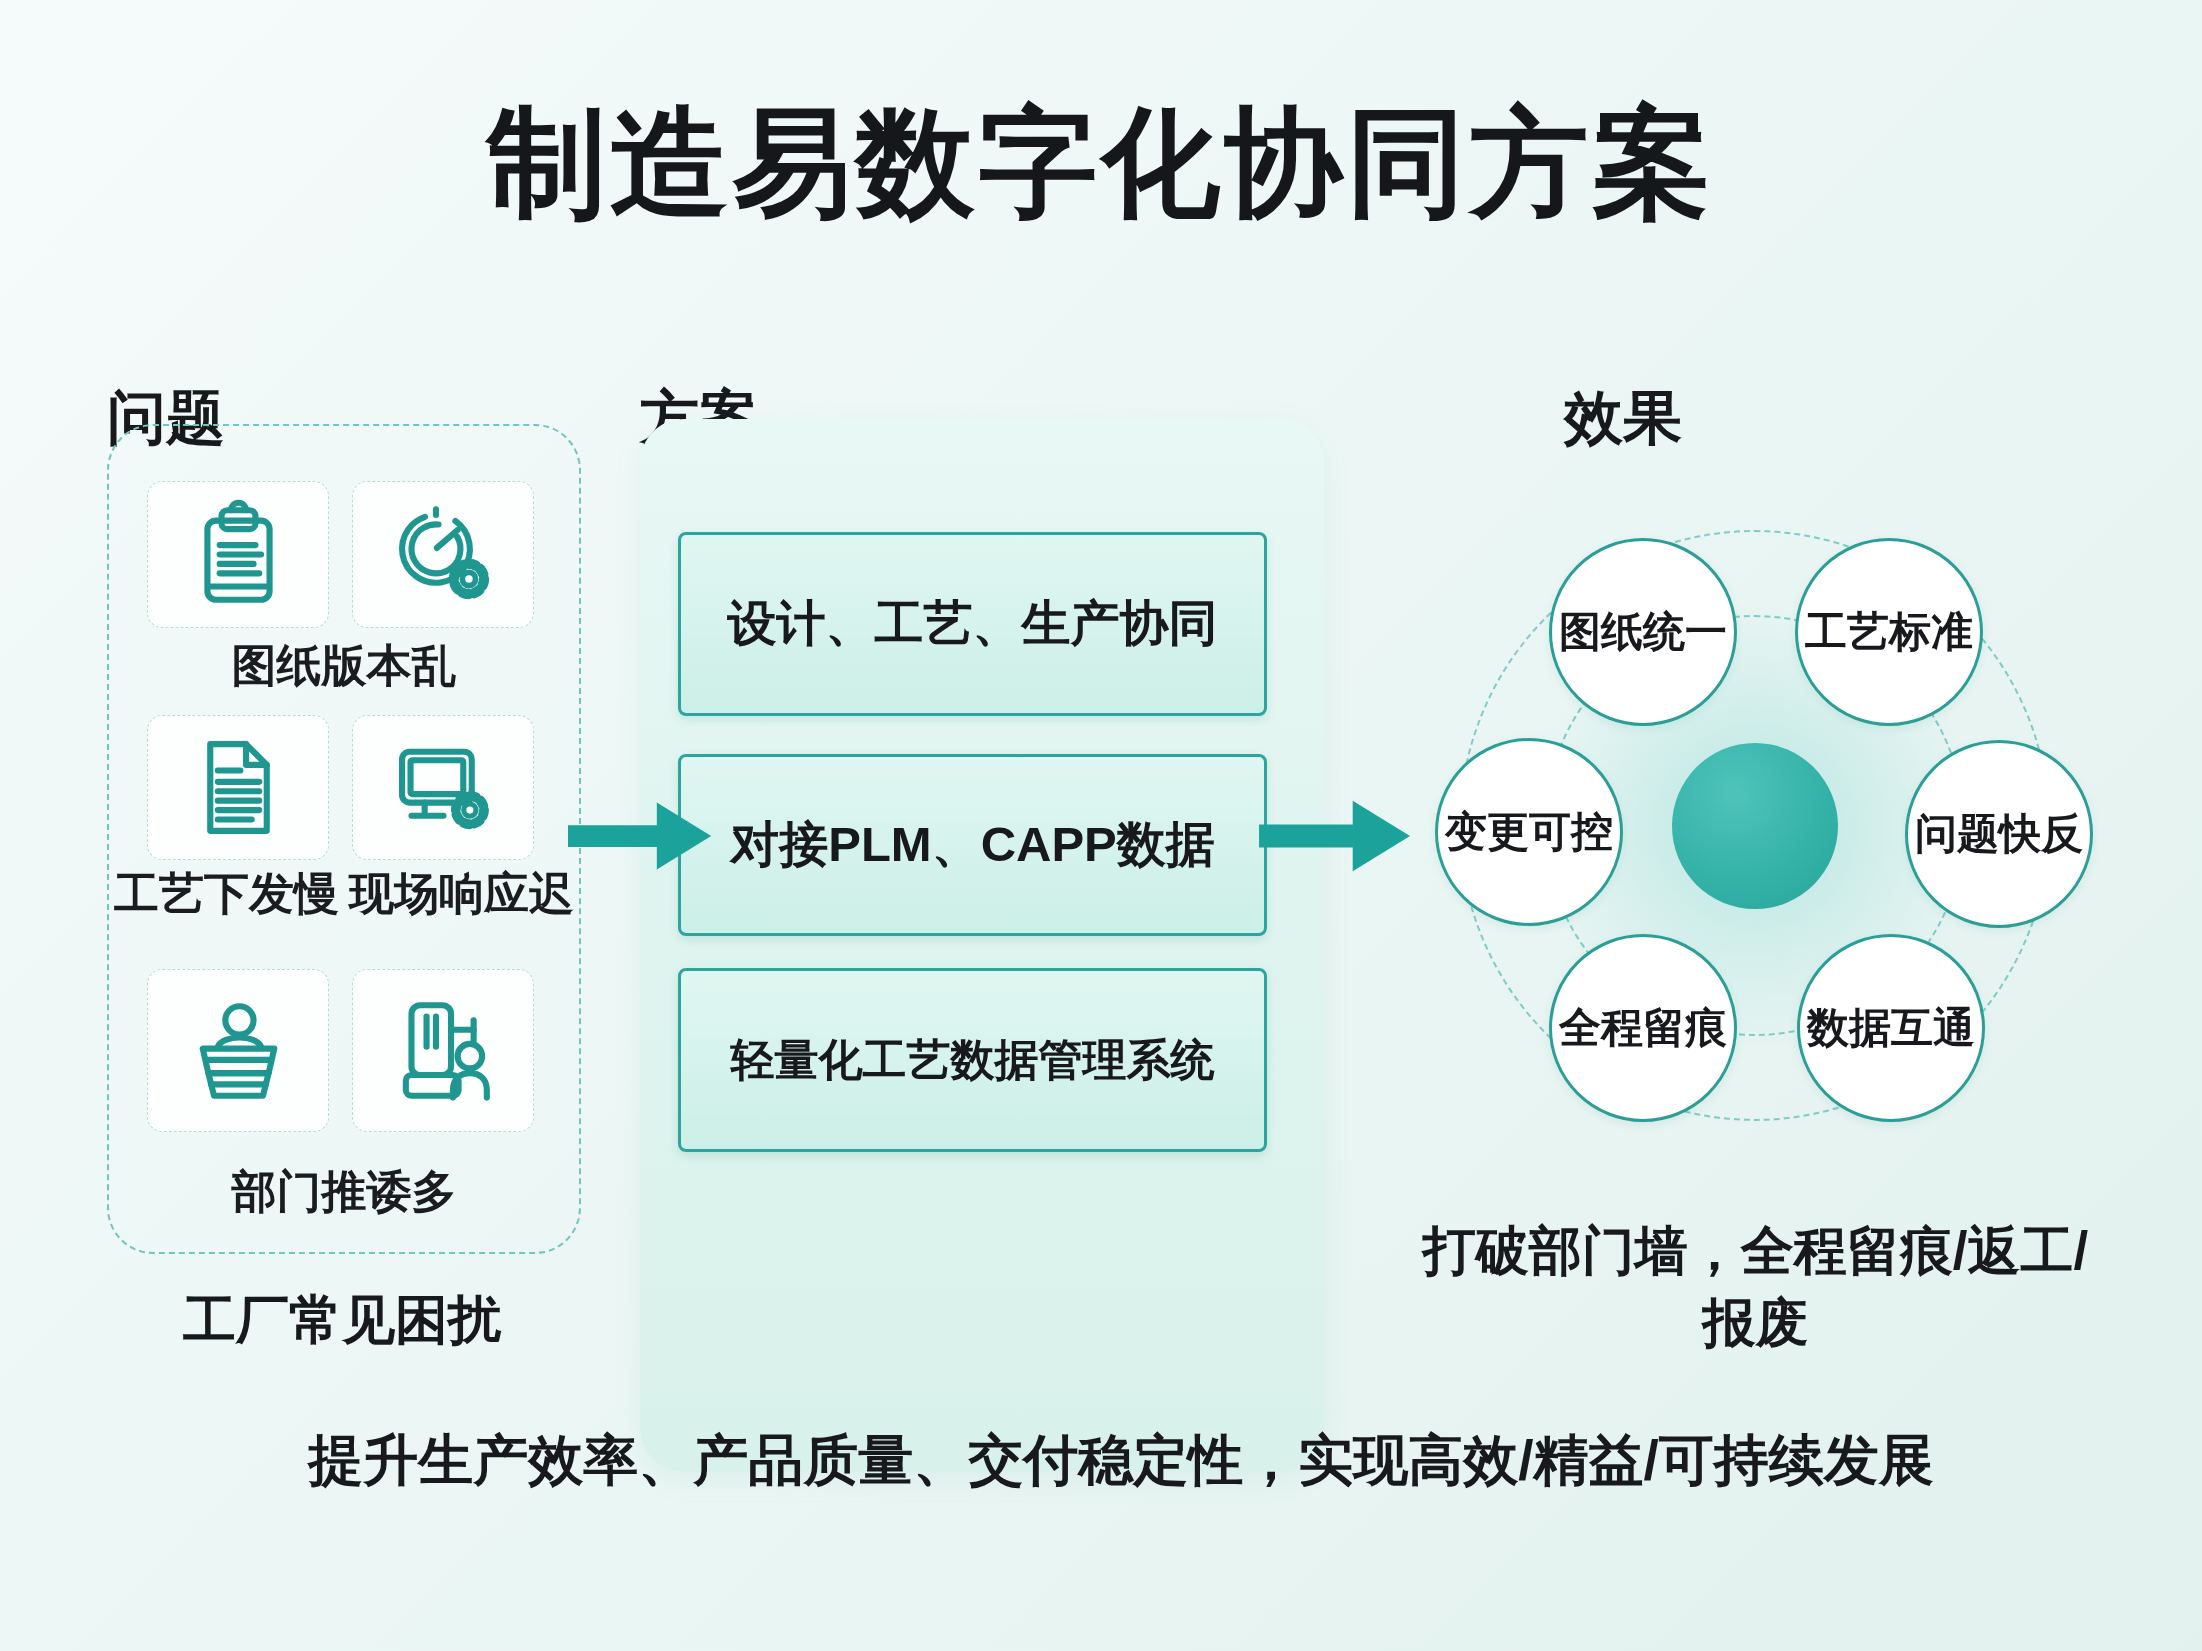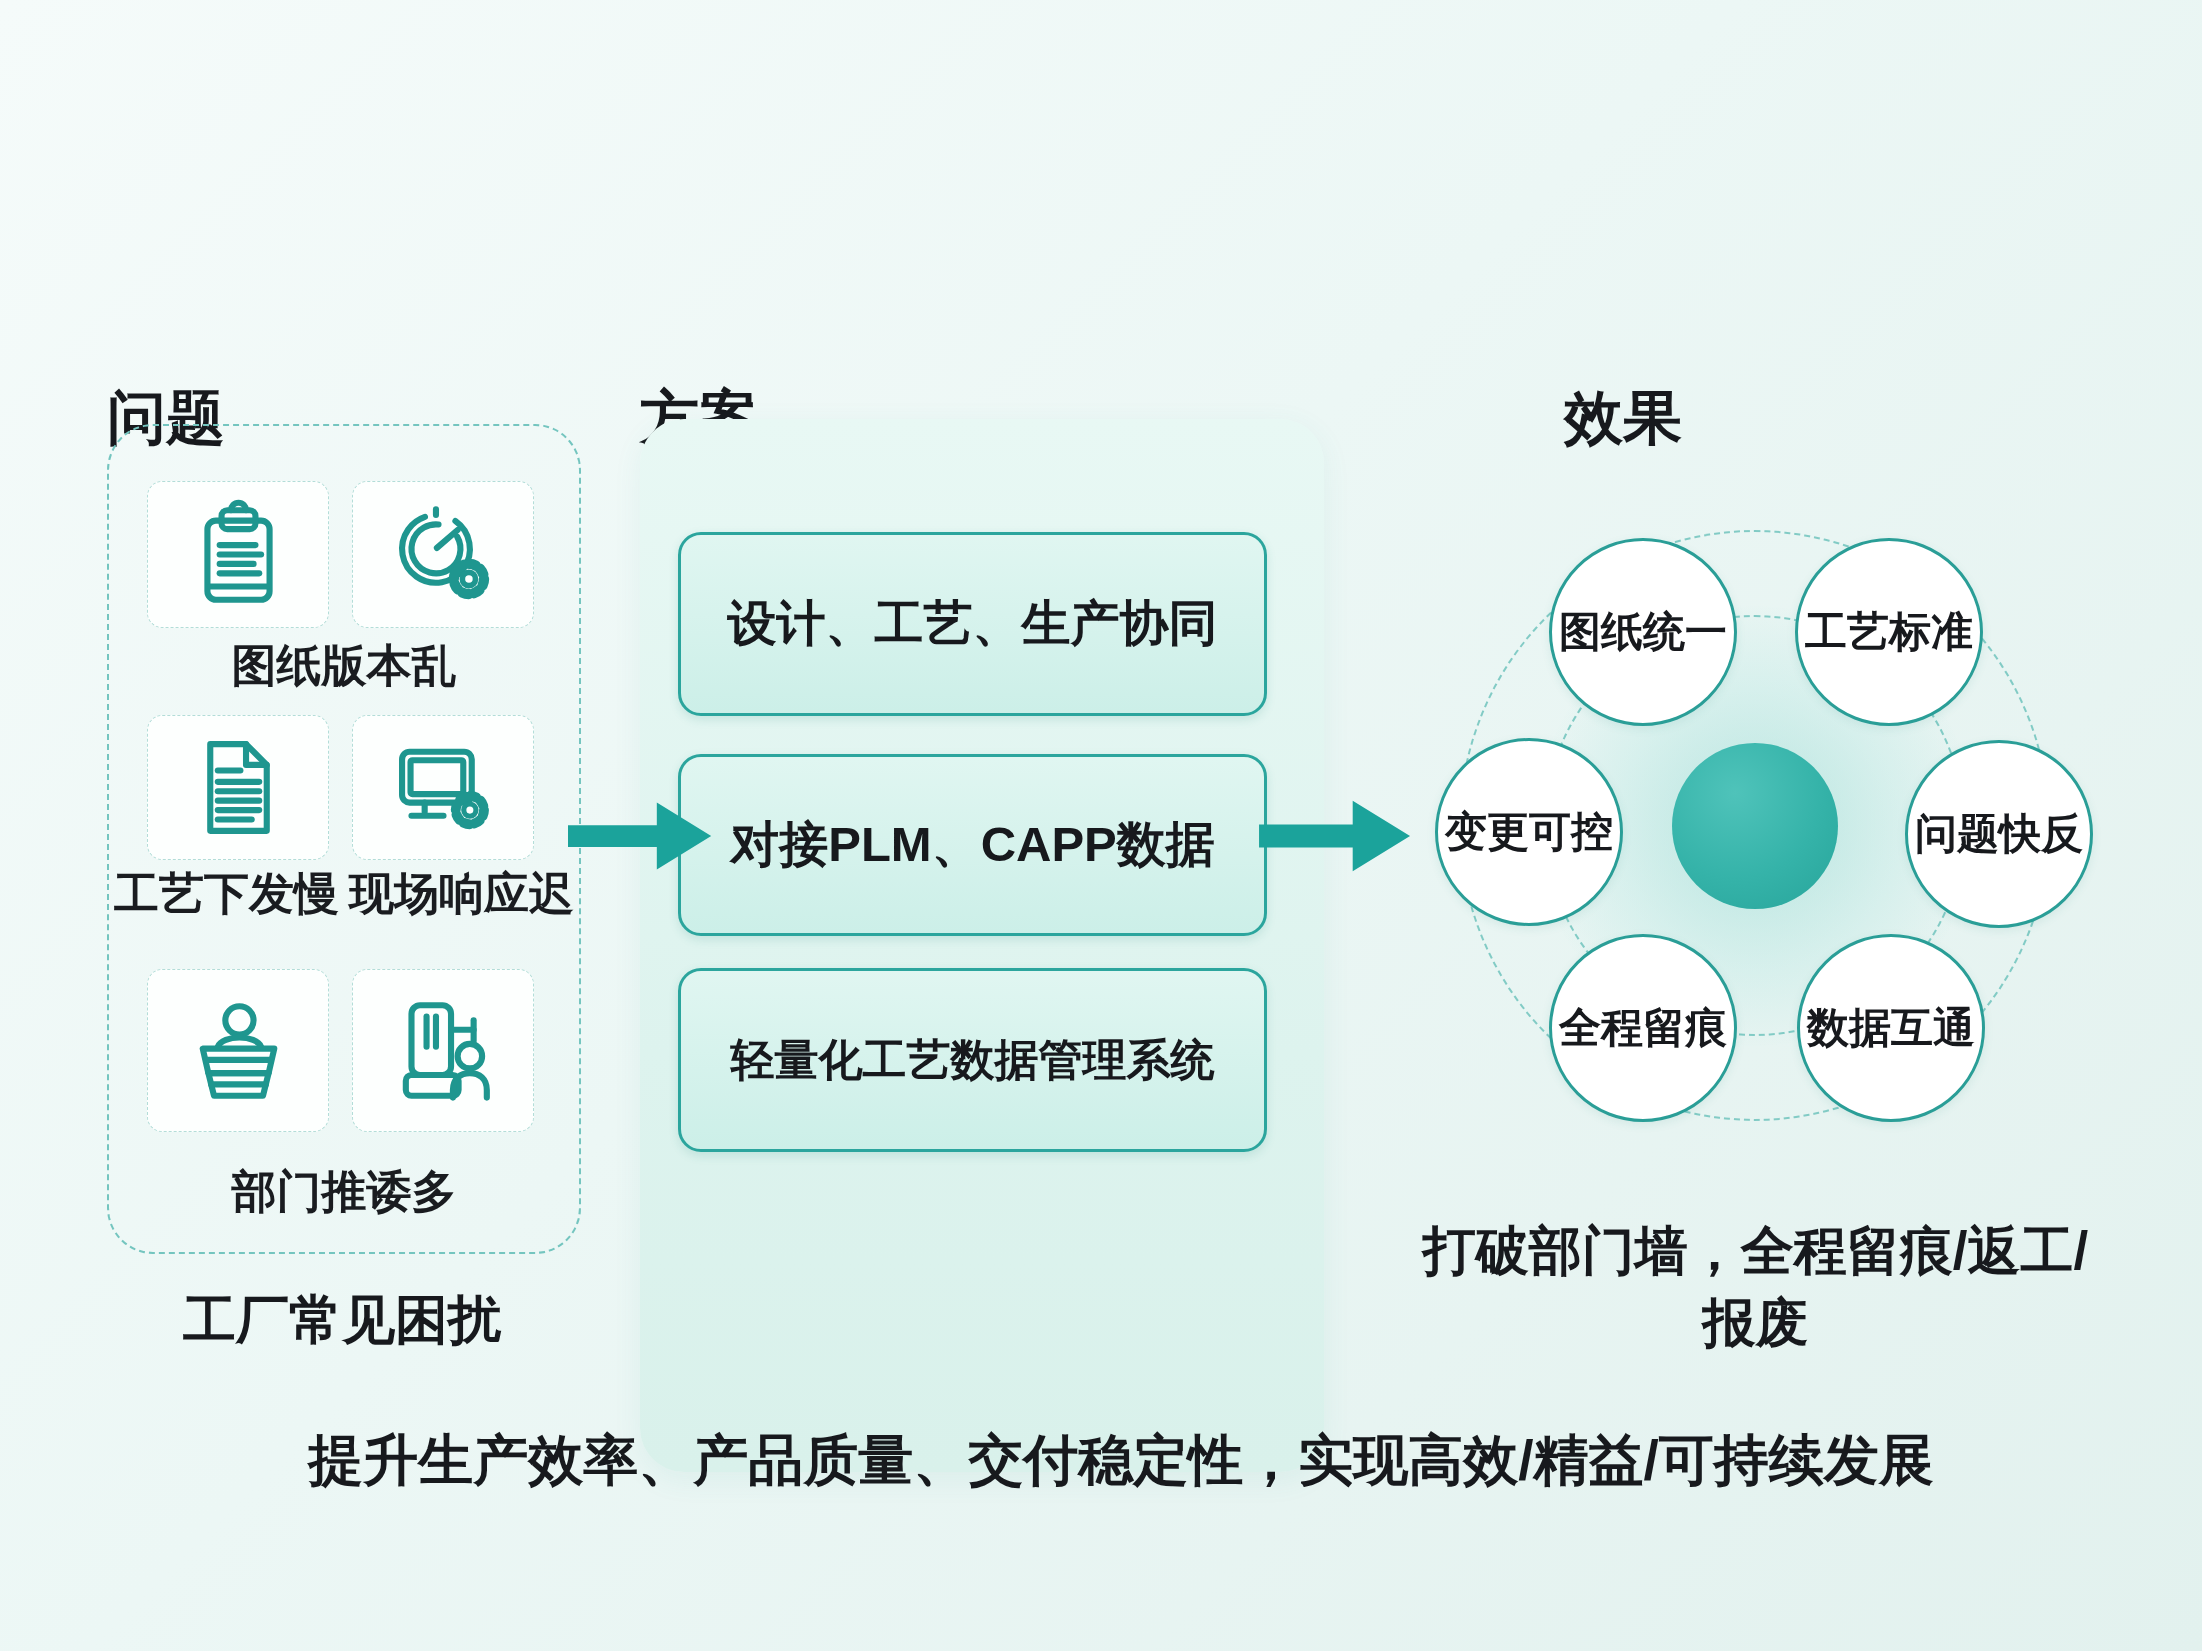--- a/index.html
+++ b/index.html
@@ -49,21 +49,21 @@
   }
   
   .solution-header{left:640px;top:379px;width:684px;}
   .solution-panel{
     position:absolute;left:640px;top:419px;width:684px;height:1053px;border-radius:44px;
     background:linear-gradient(180deg,#e8f8f4 0%,#ddf3ee 60%,#d9f1eb 100%);
     box-shadow:0 7.6px 29px rgba(60,160,150,0.08);
   }
   .sol-box{
     position:absolute;left:38px;width:583px;
-    border:3.8px solid #2ba59d;border-radius:23px;
+    border:3.8px solid #2ba59d;border-radius:8px;
     background:linear-gradient(180deg,#e0f6f1 0%,#ccefe8 100%);
     display:flex;align-items:center;justify-content:center;
     font-size:49px;font-weight:800;color:#17191d;
     box-shadow:0 3.8px 9.6px rgba(40,140,130,0.15);
     text-align:center;
   }
   .b1{top:113px;height:178px;}
   .b2{top:335px;height:176px;}
   .b3{top:549px;height:178px;font-size:44px;}
   .flow-arrow{position:absolute;}
@@ -102,20 +102,21 @@
     position:absolute;left:0;top:1424px;width:2202px;text-align:center;
     font-size:55px;font-weight:800;color:#17191d;padding-left:20px;
   }
   .icn{stroke:#1f968f;stroke-width:6.5;fill:none;stroke-linecap:round;stroke-linejoin:round;}
 </style>
 </head>
 <body>
 
 <div class="canvas">
 
+  <h1 class="title">制造易数字化协同方案</h1>
 
   <div class="col-header problems-header">问题</div>
 
   <div class="dashed-box">
 
     <div class="card c1">
       <svg class="icn" viewBox="0 0 120 120">
         <rect x="27" y="24" width="66" height="84" rx="9"></rect>
         <rect x="42" y="13" width="36" height="20" rx="6"></rect>
         <path d="M52 13 a8 8 0 0 1 16 0"></path>

